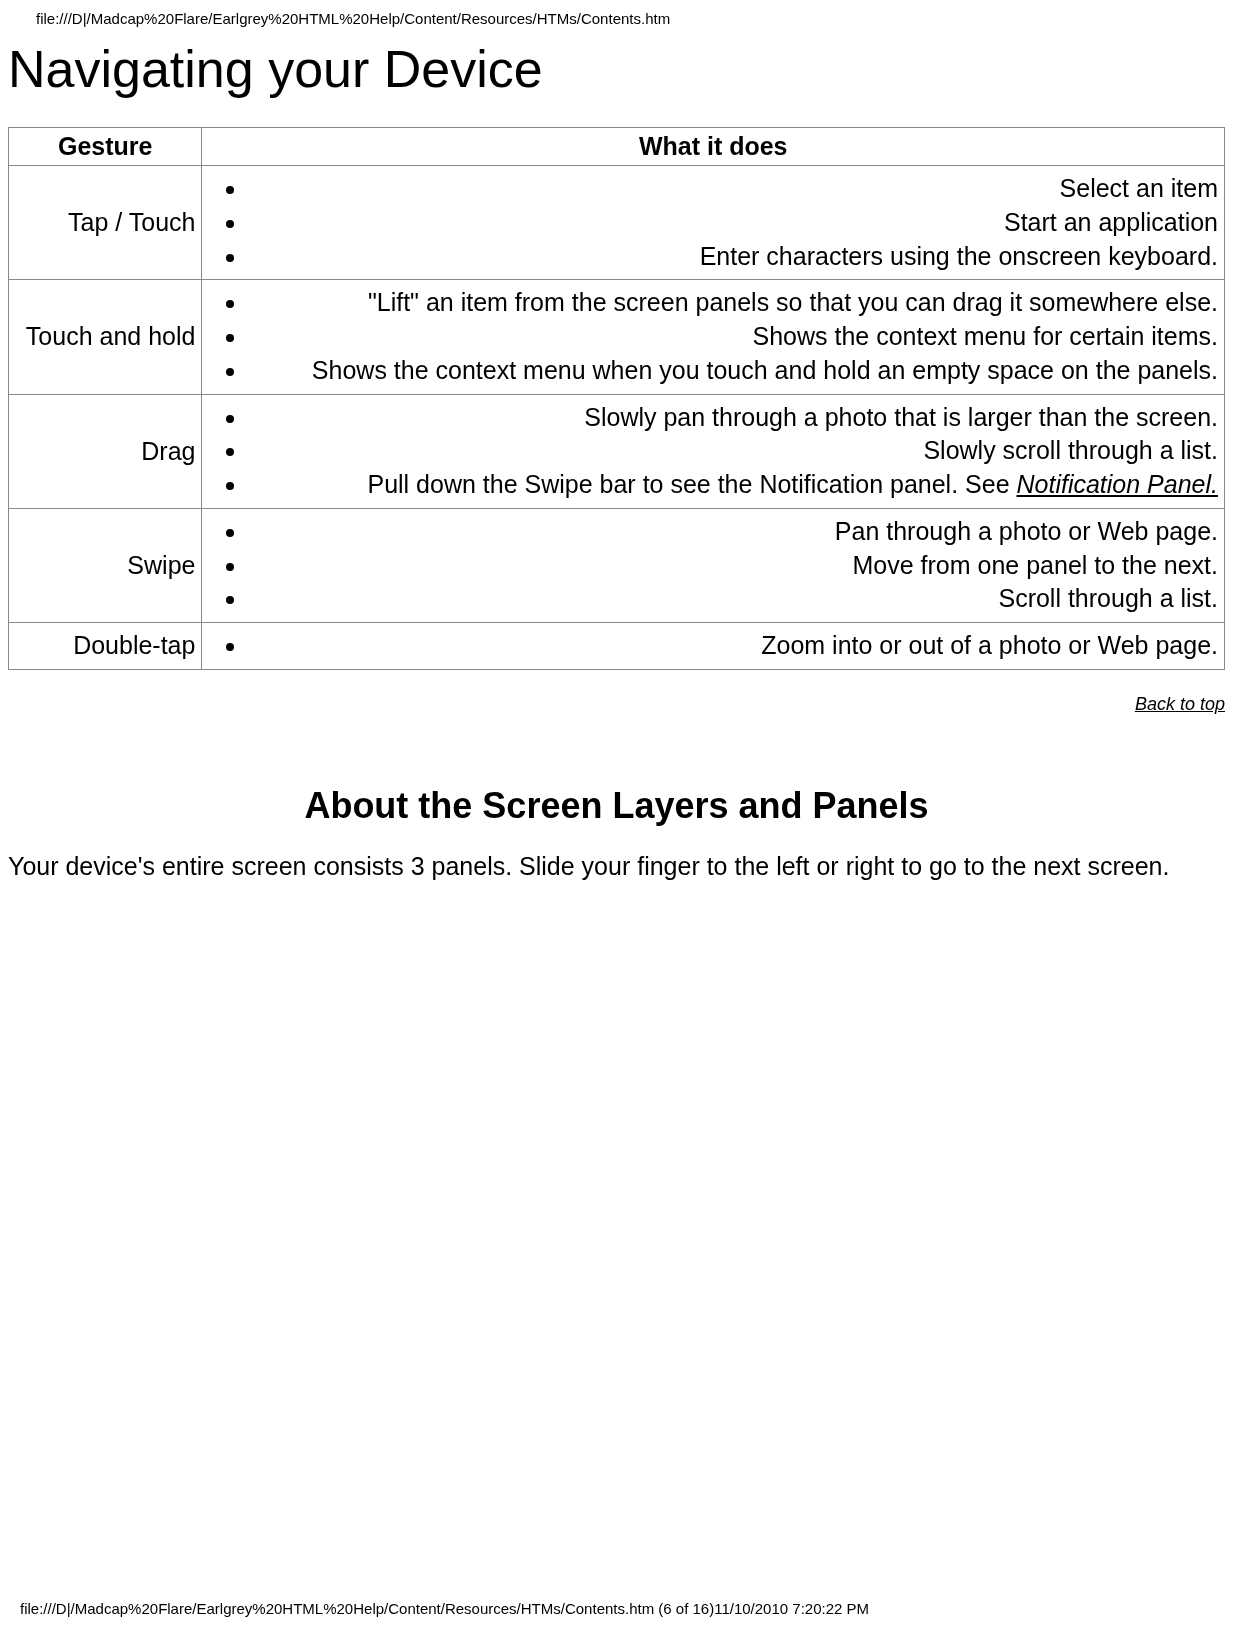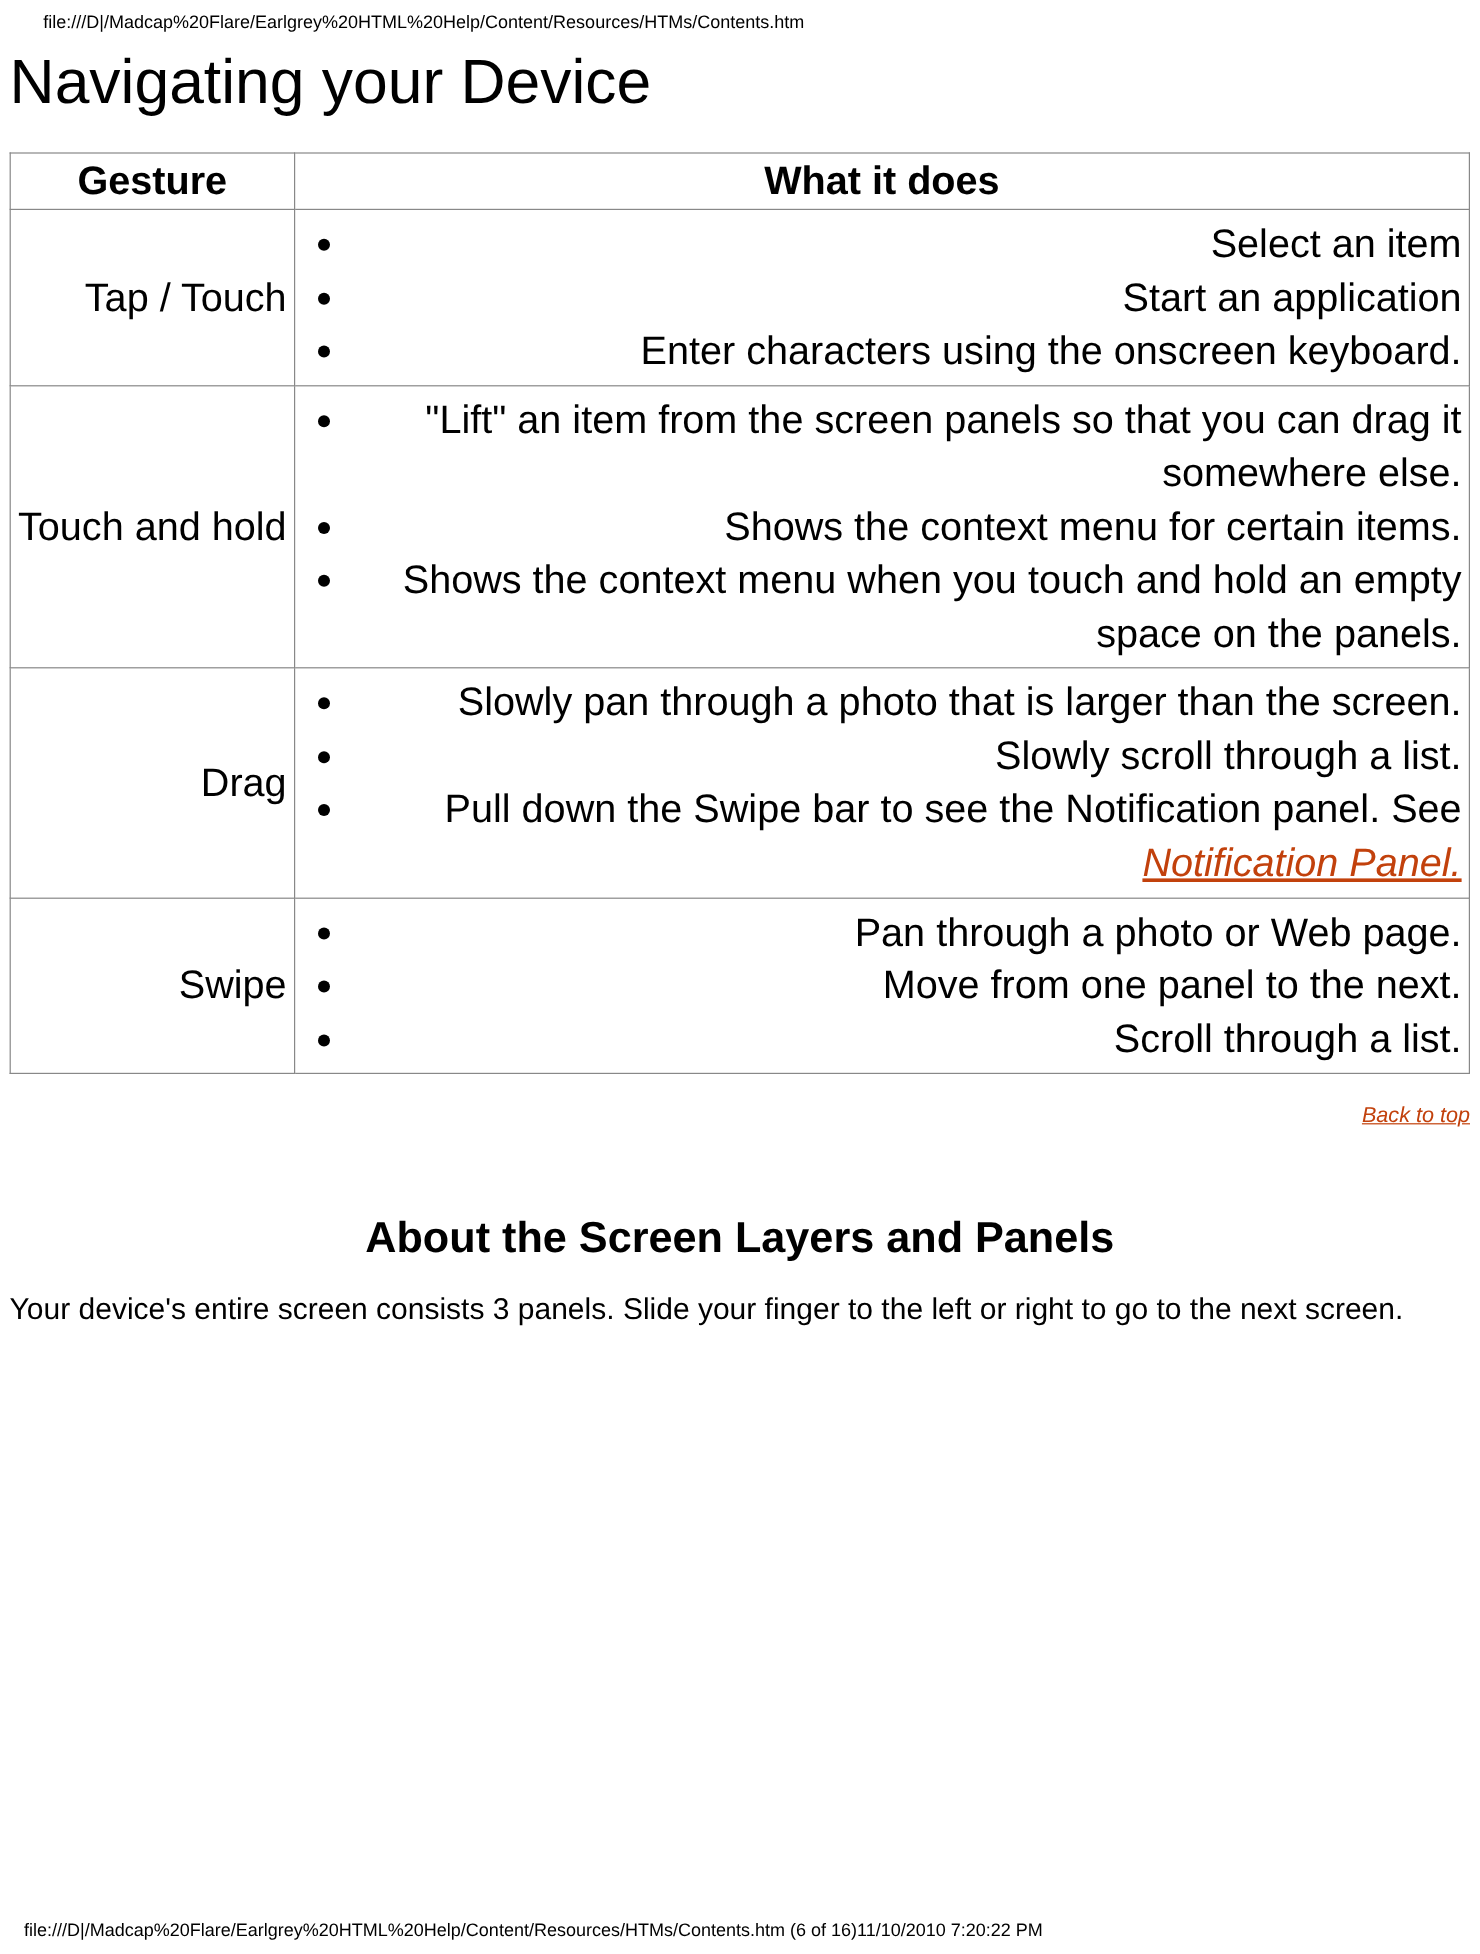--- a/index.html
+++ b/index.html
@@ -29,21 +29,21 @@
   }
   h2.section2 {
     font-size: 36px;
     font-weight: bold;
     margin: 70px 0 24px 0;
     text-align: center;
   }
   table {
     border-collapse: collapse;
     width: 100%;
-    font-size: 33px;
+    font-size: 25px;
   }
   th, td {
     border: 1px solid #888;
     padding: 2px 6px;
     text-align: right;
     vertical-align: middle;
   }
   th {
     font-weight: bold;
     text-align: center;
@@ -56,21 +56,21 @@
   ul {
     margin: 4px 0 4px 0;
     padding-left: 40px;
   }
   li {
     list-style-type: disc;
     line-height: 1.35;
     padding-left: 6px;
   }
   a.link {
-    color: #c2410c;
+    color: #000000;
     text-decoration: underline;
     font-style: italic;
   }
   .back-link {
     margin: 24px 0 0 0;
     font-size: 18px;
     text-align: right;
   }
   .body-text {
     font-size: 25px;
@@ -137,20 +137,28 @@
       <tr>
         <td class="gesture">Swipe</td>
         <td>
           <ul>
             <li>Pan through a photo or Web page.</li>
             <li>Move from one panel to the next.</li>
             <li>Scroll through a list.</li>
           </ul>
         </td>
       </tr>
+      <tr>
+        <td class="gesture">Double-tap</td>
+        <td>
+          <ul>
+            <li>Zoom into or out of a photo or Web page.</li>
+          </ul>
+        </td>
+      </tr>
     </tbody>
   </table>
 
   <div class="back-link">
     <a href="#" class="link">Back to top</a>
   </div>
 
   <h2 class="section2">About the Screen Layers and Panels</h2>
 
   <div class="body-text">Your device's entire screen consists 3 panels. Slide your finger to the left or right to go to the next screen.</div>

